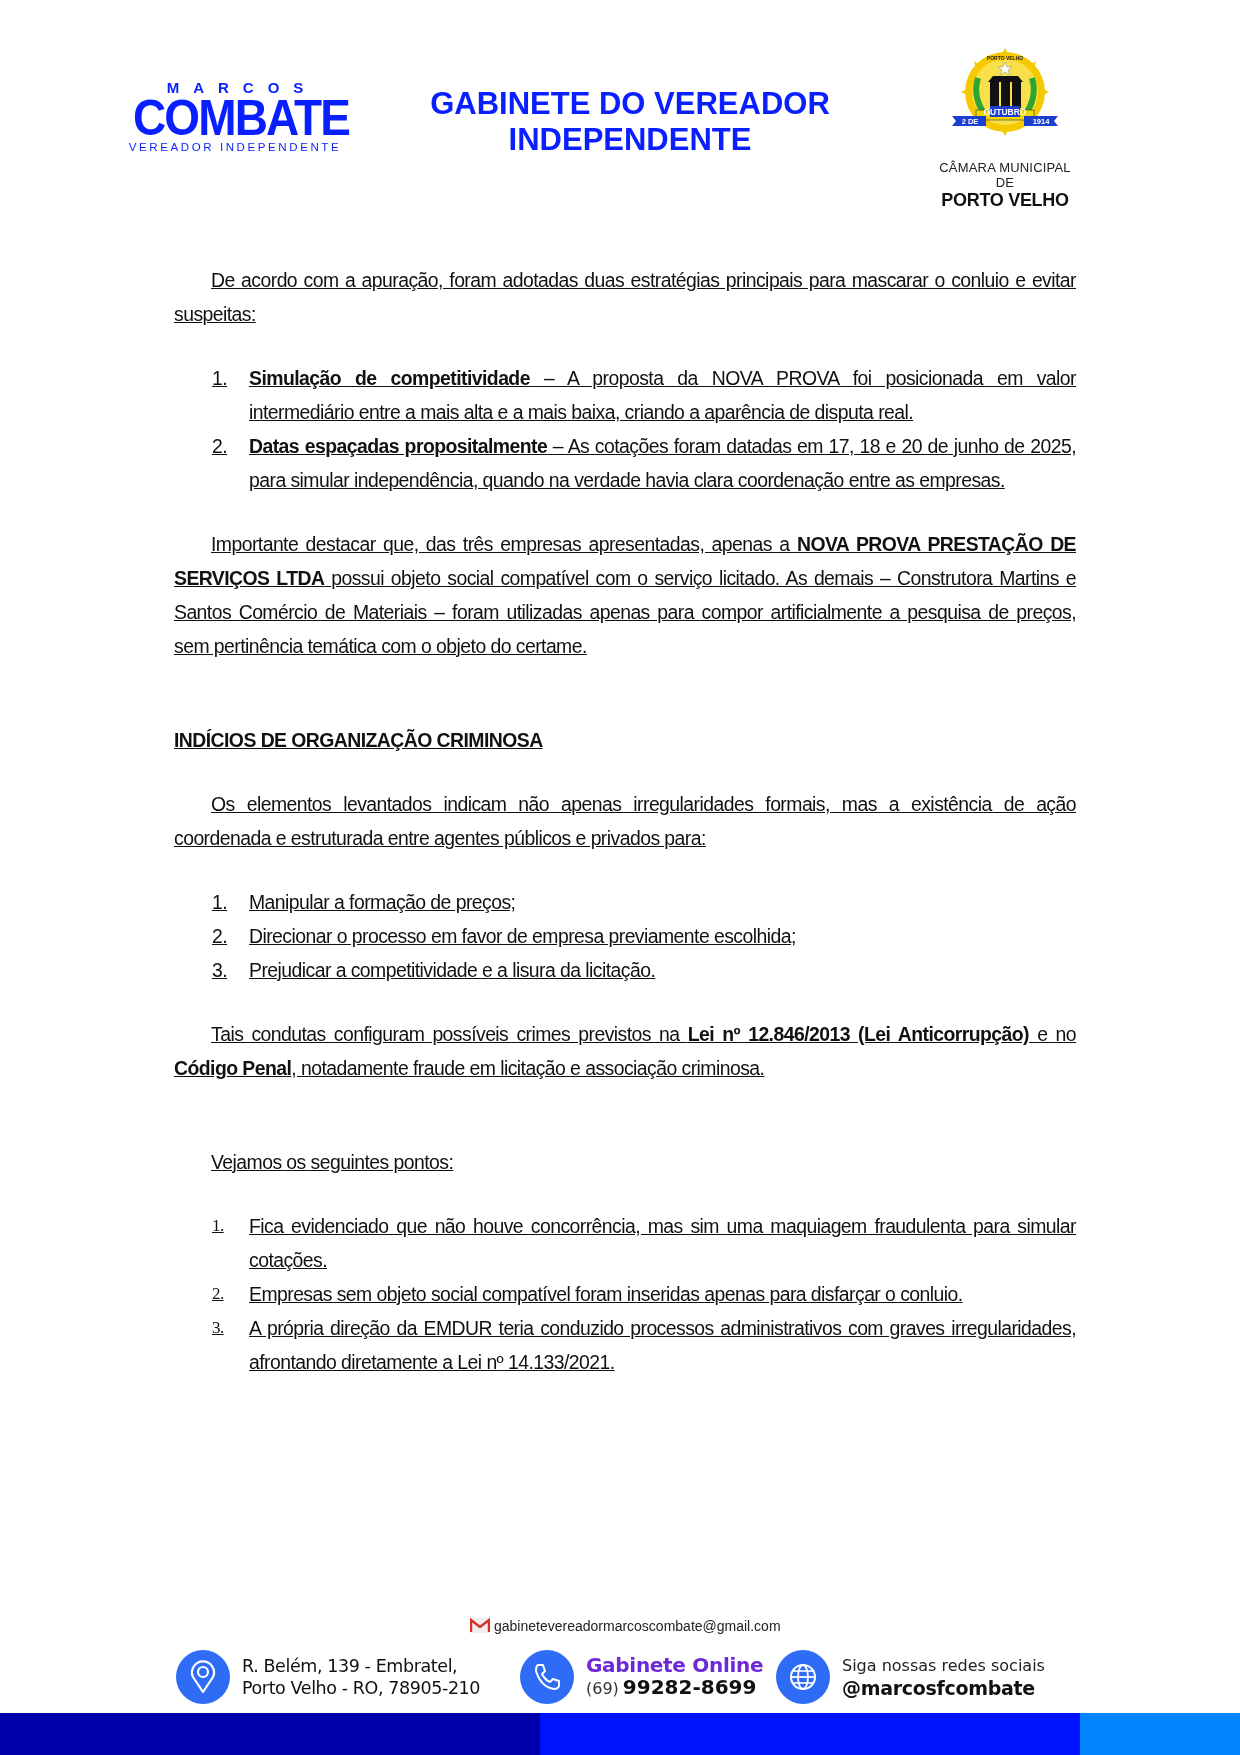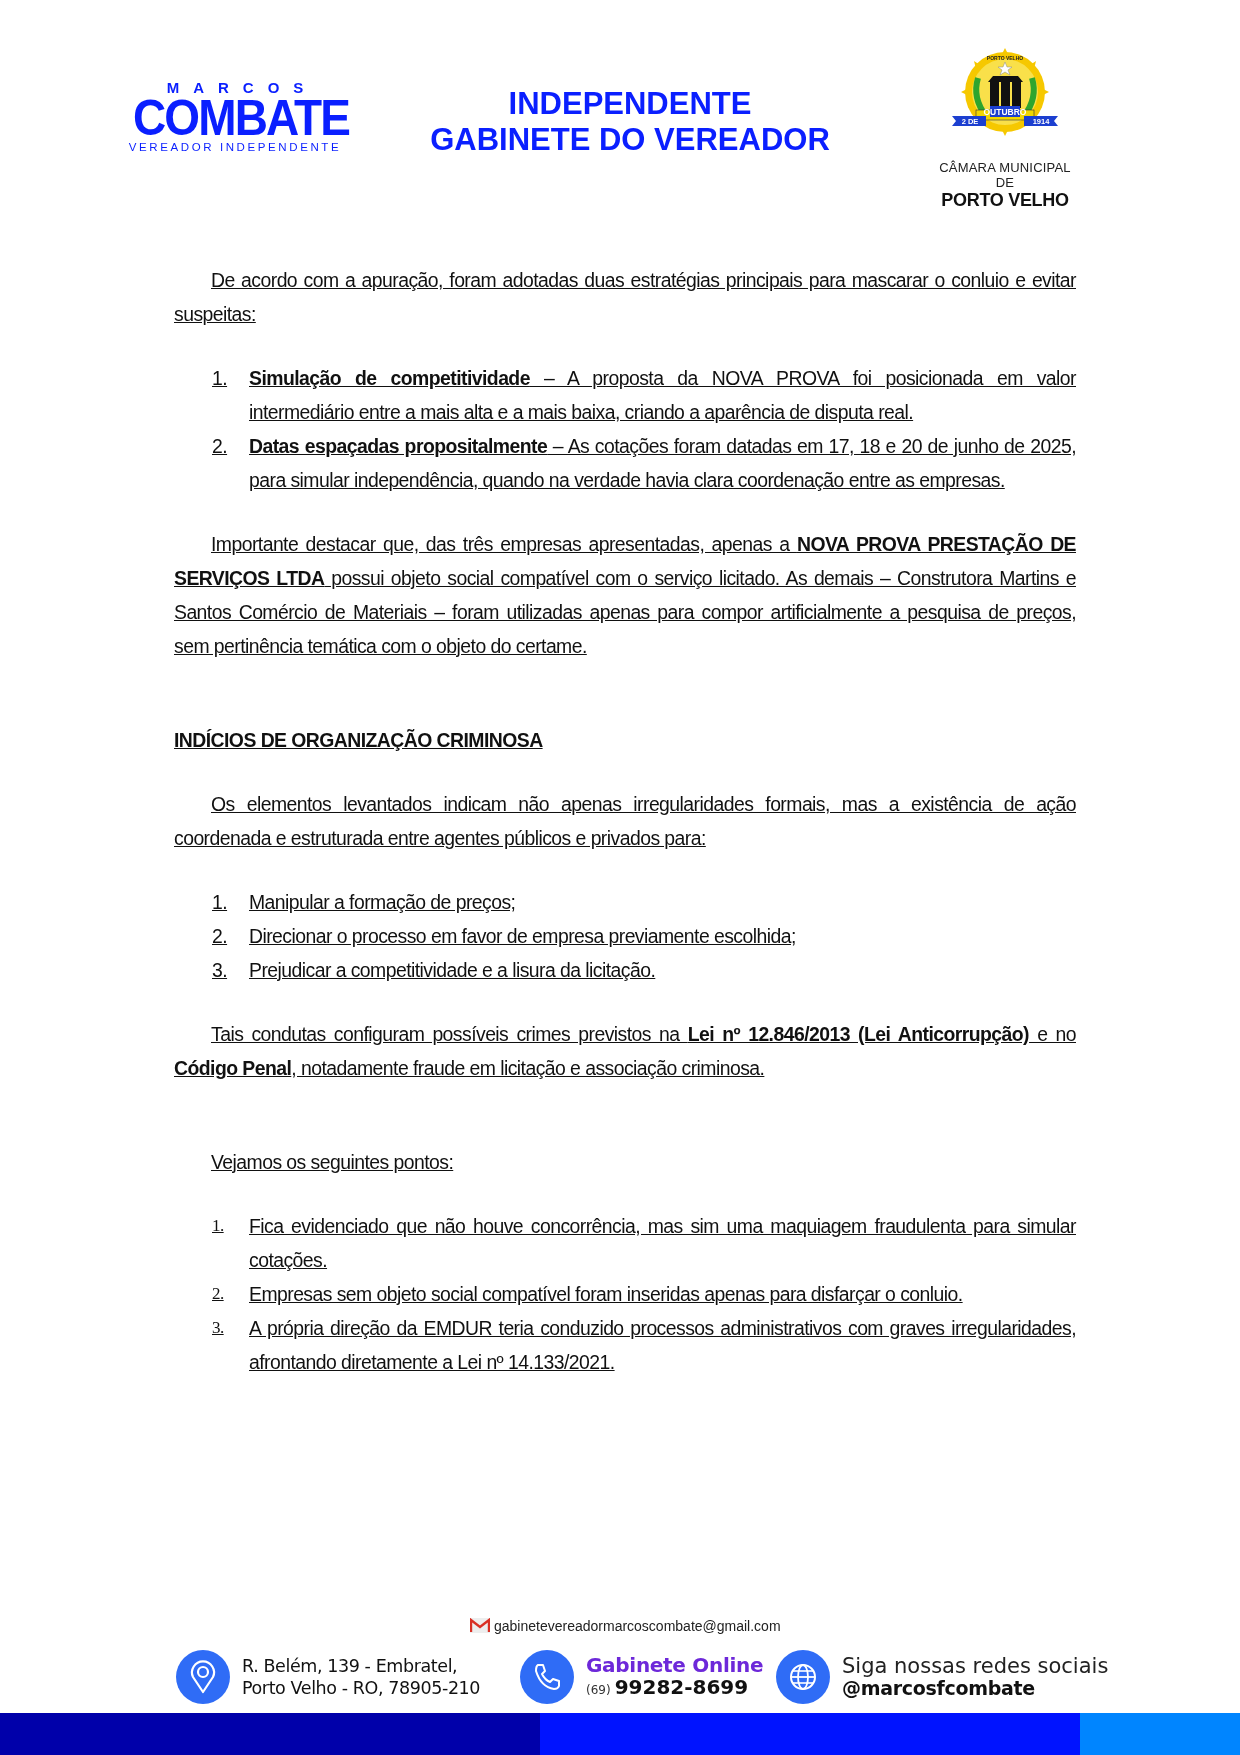--- a/index.html
+++ b/index.html
@@ -40,42 +40,42 @@
   .gmail-icon { width: 20px; height: 15px; display: inline-block; }
 
   .contact { position: absolute; top: 1650px; display: flex; align-items: center; }
   .contact .circle { width: 54px; height: 54px; border-radius: 50%; background: #2f6cf6; display: flex; align-items: center; justify-content: center; flex: 0 0 54px; }
   .contact .txt { margin-left: 12px; font-family: "DejaVu Sans", sans-serif; line-height: 22px; }
   .contact-addr { left: 176px; }
   .contact-addr .txt { font-weight: 400; font-size: 17.5px; color: #111; letter-spacing: -0.4px; }
   .contact-phone { left: 520px; }
   .contact-phone .l1 { font-weight: 700; font-size: 20px; color: #6d28d9; letter-spacing: -0.3px; }
   .contact-phone .l2 { font-weight: 700; font-size: 20px; color: #111; letter-spacing: 0px; }
-  .contact-phone .l2 .ddd { font-weight: 400; font-size: 12px; color: #333; margin-right: 4px; }
+  .contact-phone .l2 .ddd { font-weight: 400; font-size: 16px; color: #333; margin-right: 4px; }
   .contact-social { left: 776px; }
-  .contact-social .l1 { font-weight: 400; font-size: 21px; color: #222; text-align: right; }
+  .contact-social .l1 { font-weight: 400; font-size: 16px; color: #222; text-align: right; }
   .contact-social .l2 { font-weight: 700; font-size: 19px; color: #111; letter-spacing: -0.3px; }
 
   .bar { position: absolute; top: 1713px; height: 42px; }
   .bar-1 { left: 0; width: 540px; background: #0000aa; }
   .bar-2 { left: 540px; width: 540px; background: #0013ff; }
   .bar-3 { left: 1080px; width: 160px; background: #0085ff; }
 </style>
 </head>
 <body>
 
 <div class="logo-left">
   <div class="marcos">MARCOS</div>
   <div class="combate">COMBATE</div>
   <div class="vi">VEREADOR INDEPENDENTE</div>
 </div>
 
 <div class="header-title">
+  <div>GABINETE DO VEREADOR</div>
   <div>INDEPENDENTE</div>
-  <div>GABINETE DO VEREADOR</div>
 </div>
 
 <div class="logo-right">
   <svg width="118" height="96" viewBox="0 0 118 96">
 
     <g fill="#f6c800">
       <circle cx="59" cy="44" r="40"></circle>
       <polygon points="59,0 64,10 54,10"></polygon>
       <polygon points="59,88 64,78 54,78"></polygon>
       <polygon points="15,44 25,39 25,49"></polygon>

